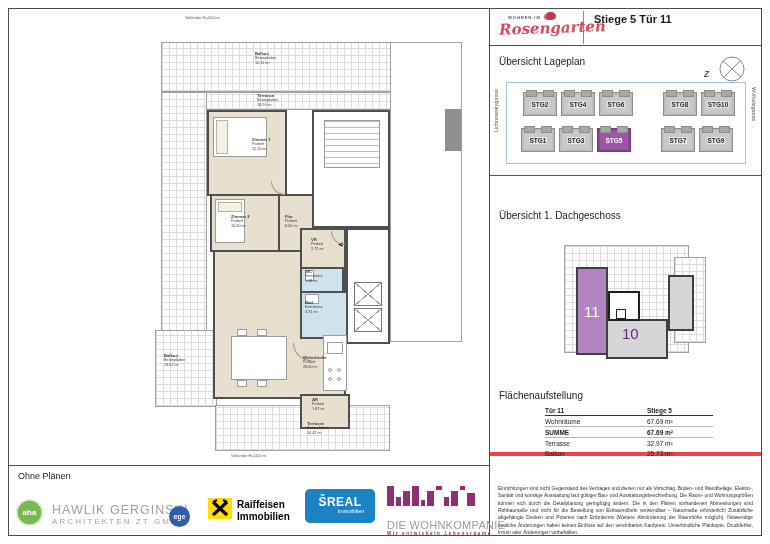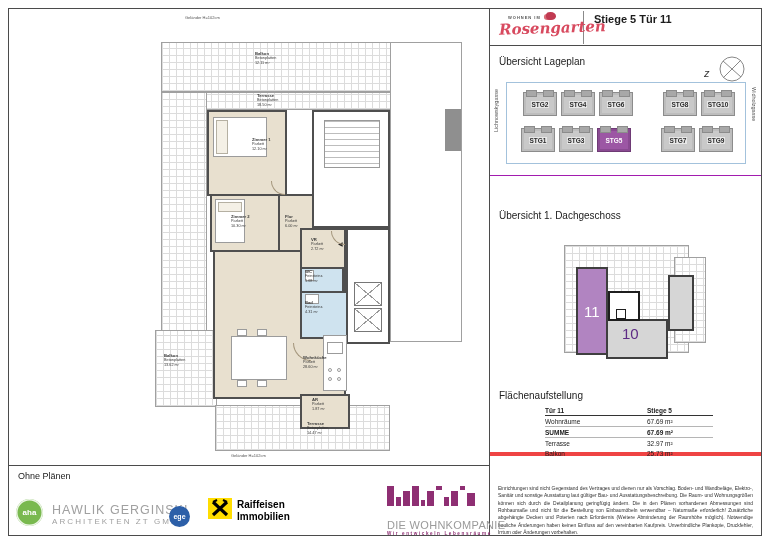--- a/index.html
+++ b/index.html
@@ -365,20 +365,24 @@
           <line x1="5" y1="4" x2="9" y2="2" stroke="#000" stroke-width="2"></line>
           <line x1="19" y1="4" x2="15" y2="2" stroke="#000" stroke-width="2"></line>
         </svg>
       </div>
       <div id="raiff-text">
         <div>Raiffeisen</div>
         <div>Immobilien</div>
       </div>
     </div>
 
+    <div id="sreal">
+      <div class="l1">ŠREAL</div>
+      <div class="l2">Immobilien</div>
+    </div>
 
     <div id="dwk">
       <div id="dwk-bars">
         <i style="width:7px;height:20px;"></i>
           <i style="width:5px;height:9px;"></i>
           <i style="width:7px;height:15px;"></i>
         <i style="width:7px;height:20px;"></i>
           <i style="width:4px;height:6px;"></i>
           <i style="width:7px;height:15px;"></i>
         <i style="width:6px;height:4px;align-self:flex-start;"></i>

